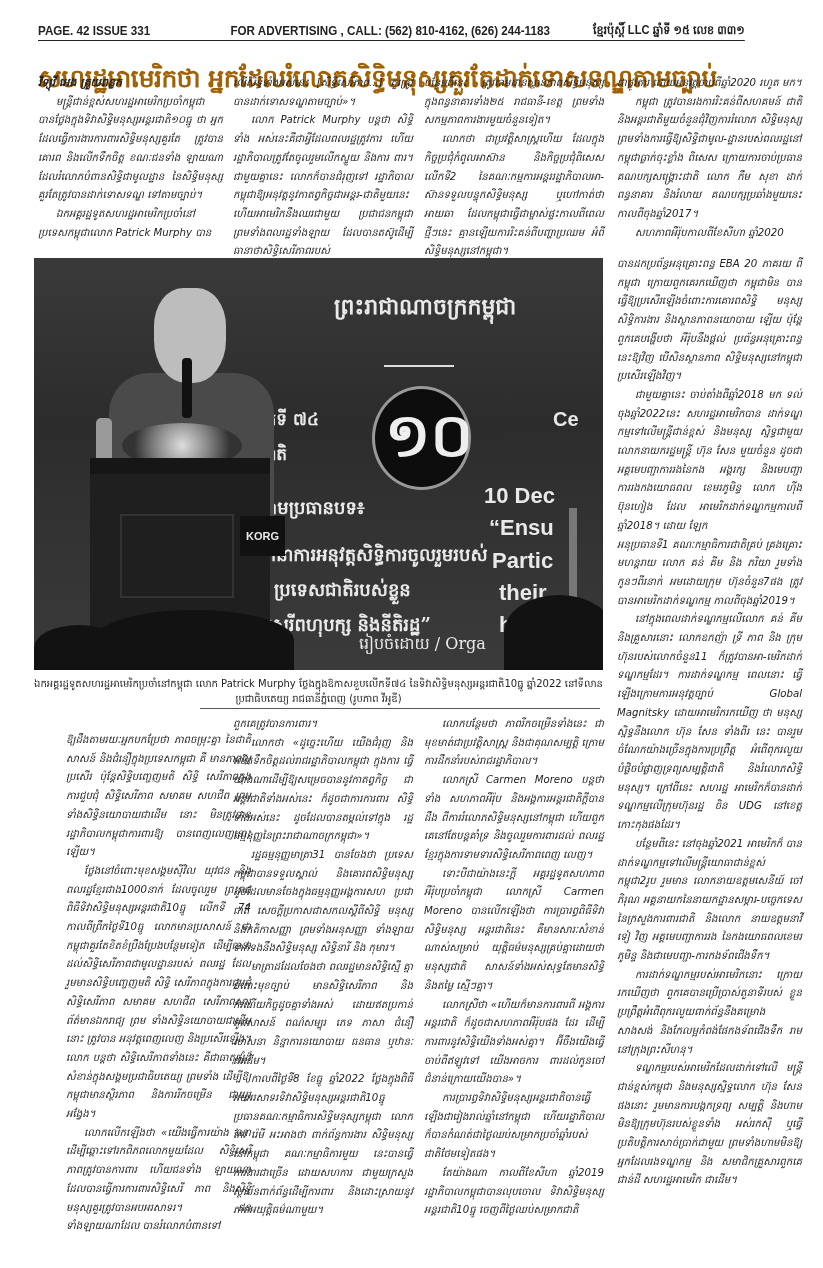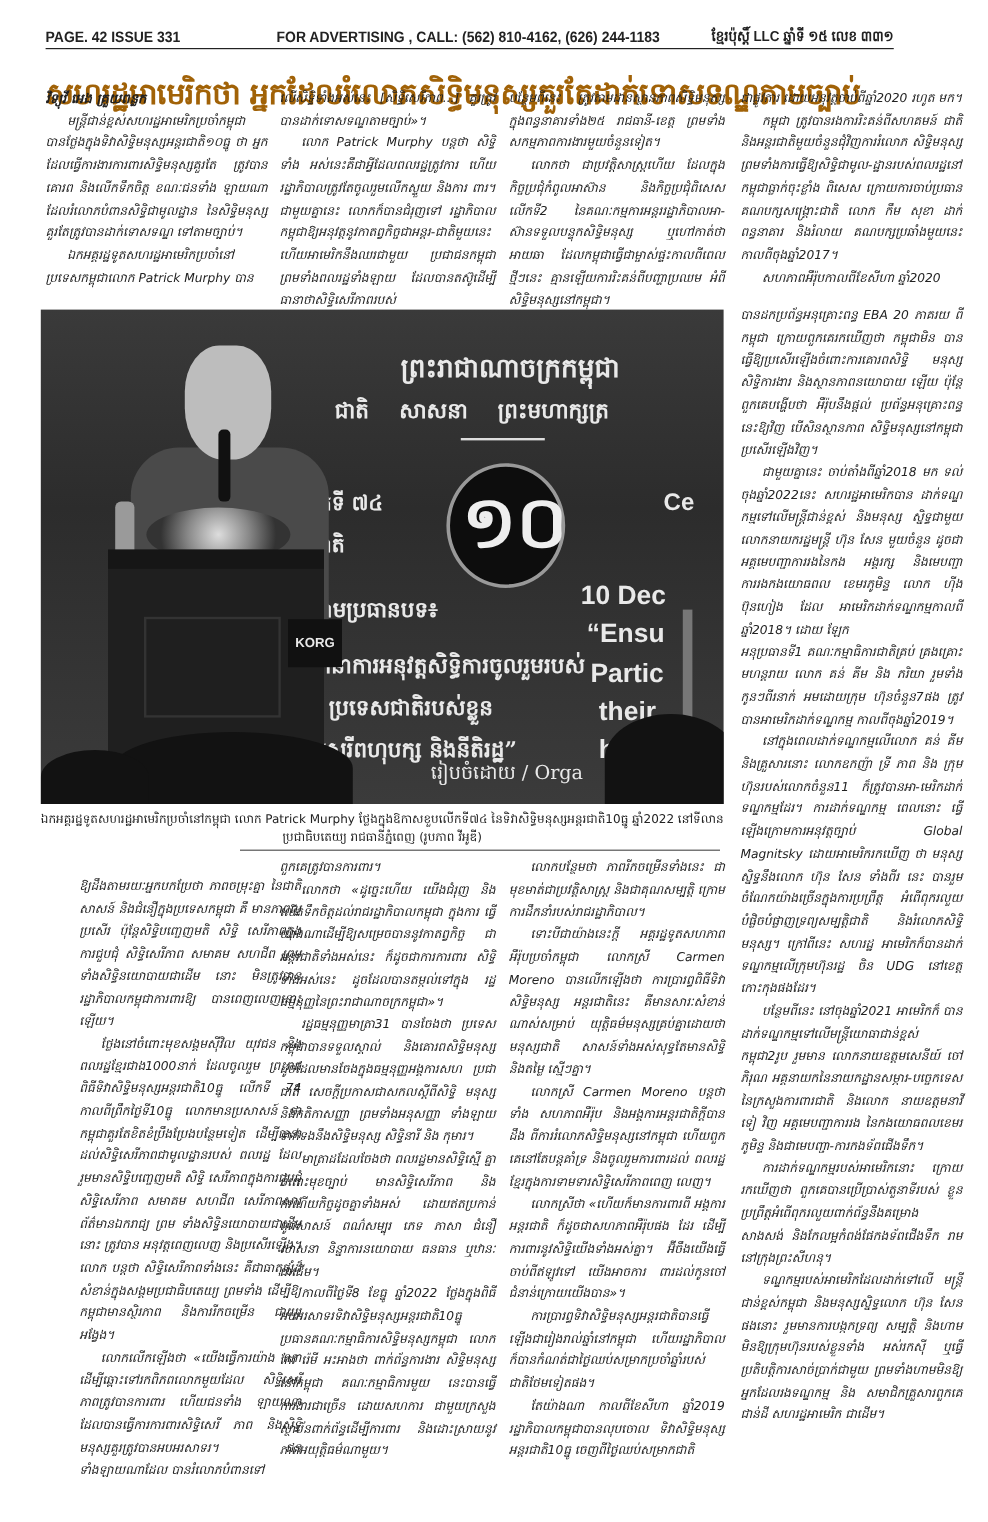--- a/index.html
+++ b/index.html
@@ -64,21 +64,20 @@
   <p>លោកថា ជាប្រវត្តិសាស្ត្រហើយ ដែលក្នុង កិច្ចប្រជុំកំពូលអាស៊ាន និងកិច្ចប្រជុំពិសេស លើកទី2 នៃគណៈកម្មការអន្តររដ្ឋាភិបាលអា-ស៊ានទទួលបន្ទុកសិទ្ធិមនុស្ស ឬហៅកាត់ថា អាយឆា ដែលកម្ពុជាធ្វើជាម្ចាស់ផ្ទះកាលពីពេល ថ្មីៗនេះ គ្មានឡើយការរិះគន់ពីបញ្ហាប្រឈម អំពីសិទ្ធិមនុស្សនៅកម្ពុជា។</p>
 </div>
 <div class="col c4">
   <p class="noind">ជាផ្លូវការ ដោយអនុវត្តចាប់ពីឆ្នាំ2020 រហូត មក។</p>
   <p>កម្ពុជា ត្រូវបានរងការរិះគន់ពីសហគមន៍ ជាតិ និងអន្តរជាតិមួយចំនួនជុំវិញការរំលោភ សិទ្ធិមនុស្ស ព្រមទាំងការធ្វើឱ្យសិទ្ធិជាមូល-ដ្ឋានរបស់ពលរដ្ឋនៅកម្ពុជាធ្លាក់ចុះខ្លាំង ពិសេស ក្រោយការចាប់ប្រធានគណបក្សសង្គ្រោះជាតិ លោក កឹម សុខា ដាក់ពន្ធនាគារ និងរំលាយ គណបក្សប្រឆាំងមួយនេះកាលពីចុងឆ្នាំ2017។</p>
   <p>សហភាពអឺរ៉ុបកាលពីខែសីហា ឆ្នាំ2020</p>
 </div>
 
 <div class="photo">
   <div class="banner-text" style="left:300px;top:35px;font-size:22px;">ព្រះរាជាណាចក្រកម្ពុជា</div>
-  <div class="banner-text" style="left:245px;top:72px;font-size:18px;white-space:pre;">ជាតិ    សាសនា    ព្រះមហាក្សត្រ</div>
   <div style="position:absolute;left:350px;top:107px;width:70px;border-top:2px solid #ddd;"></div>
   <div class="banner-text" style="left:210px;top:150px;font-size:17px;">លើកទី ៧៤</div>
   <div class="banner-text" style="left:210px;top:185px;font-size:17px;">ន្តរជាតិ</div>
   <div class="banner-text" style="left:215px;top:238px;font-size:18px;">ក្រោមប្រធានបទ៖</div>
   <div class="banner-text" style="left:225px;top:285px;font-size:18px;">ធានាការអនុវត្តសិទ្ធិការចូលរួមរបស់</div>
   <div class="banner-text" style="left:240px;top:320px;font-size:18px;">ប្រទេសជាតិរបស់ខ្លួន</div>
   <div class="banner-text" style="left:232px;top:355px;font-size:18px;">សេរីពហុបក្ស និងនីតិរដ្ឋ”</div>
   <div class="logo">
       <span>១០</span>
     </div>
@@ -126,18 +125,18 @@
 </div>
 <div class="col c2b">
   <p class="noind">ពួកគេត្រូវបានការពារ។</p>
   <p class="it">លោកថា «ដូច្នេះហើយ យើងជំរុញ និង លើកទឹកចិត្តដល់រាជរដ្ឋាភិបាលកម្ពុជា ក្នុងការ ធ្វើយ៉ាងណាដើម្បីឱ្យសម្រេចបាននូវកាតព្វកិច្ច ជាអន្តរជាតិទាំងអស់នេះ ក៏ដូចជាការការពារ សិទ្ធិទាំងអស់នេះ ដូចដែលបានតម្កល់ទៅក្នុង រដ្ឋធម្មនុញ្ញនៃព្រះរាជាណាចក្រកម្ពុជា»។</p>
   <p>រដ្ឋធម្មនុញ្ញមាត្រា31 បានចែងថា ប្រទេស កម្ពុជាបានទទួលស្គាល់ និងគោរពសិទ្ធិមនុស្ស ដូចដែលមានចែងក្នុងធម្មនុញ្ញអង្គការសហ ប្រជាជាតិ សេចក្ដីប្រកាសជាសកលស្ដីពីសិទ្ធិ មនុស្ស និងកតិកាសញ្ញា ព្រមទាំងអនុសញ្ញា ទាំងឡាយទាក់ទងនឹងសិទ្ធិមនុស្ស សិទ្ធិនារី និង កុមារ។</p>
   <p>មាត្រាដដែលចែងថា ពលរដ្ឋមានសិទ្ធិស្មើ គ្នាចំពោះមុខច្បាប់ មានសិទ្ធិសេរីភាព និង ករណីយកិច្ចដូចគ្នាទាំងអស់ ដោយឥតប្រកាន់ ពូជសាសន៍ ពណ៌សម្បុរ ភេទ ភាសា ជំនឿ សាសនា និន្នាការនយោបាយ ធនធាន ឬឋានៈ ជាដើម។</p>
   <p>កាលពីថ្ងៃទី8 ខែធ្នូ ឆ្នាំ2022 ថ្លែងក្នុងពិធី អបអរសាទរទិវាសិទ្ធិមនុស្សអន្តរជាតិ10ធ្នូ ប្រធានគណៈកម្មាធិការសិទ្ធិមនុស្សកម្ពុជា លោក កែវ រ៉េមី អះអាងថា ពាក់ព័ន្ធការងារ សិទ្ធិមនុស្សនៅកម្ពុជា គណៈកម្មាធិការមួយ នេះបានធ្វើការងារជាច្រើន ដោយសហការ ជាមួយក្រសួង ស្ថាប័នពាក់ព័ន្ធដើម្បីការពារ និងដោះស្រាយនូវភាពអយុត្តិធម៌ណាមួយ។</p>
 </div>
 <div class="col c3b">
   <p>លោកបន្ថែមថា ភាពរីកចម្រើនទាំងនេះ ជាមុខមាត់ជាប្រវត្តិសាស្ត្រ និងជាគុណសម្បត្តិ ក្រោមការដឹកនាំរបស់រាជរដ្ឋាភិបាល។</p>
+  <p>លោកស្រី Carmen Moreno បន្តថា ទាំង សហភាពអឺរ៉ុប និងអង្គការអន្តរជាតិក្ដីបានដឹង ពីការរំលោភសិទ្ធិមនុស្សនៅកម្ពុជា ហើយពួក គេនៅតែបន្តគាំទ្រ និងចូលរួមការពារដល់ ពលរដ្ឋខ្មែរក្នុងការទាមទារសិទ្ធិសេរីភាពពេញ លេញ។</p>
   <p>ទោះបីជាយ៉ាងនេះក្ដី អគ្គរដ្ឋទូតសហភាព អឺរ៉ុបប្រចាំកម្ពុជា លោកស្រី Carmen Moreno បានលើកឡើងថា ការប្រារព្ធពិធីទិវាសិទ្ធិមនុស្ស អន្តរជាតិនេះ គឺមានសារៈសំខាន់ណាស់សម្រាប់ យុត្តិធម៌មនុស្សគ្រប់គ្នាដោយថា មនុស្សជាតិ សាសន៍ទាំងអស់សុទ្ធតែមានសិទ្ធិ និងតម្លៃ ស្មើៗគ្នា។</p>
-  <p>លោកស្រី Carmen Moreno បន្តថា ទាំង សហភាពអឺរ៉ុប និងអង្គការអន្តរជាតិក្ដីបានដឹង ពីការរំលោភសិទ្ធិមនុស្សនៅកម្ពុជា ហើយពួក គេនៅតែបន្តគាំទ្រ និងចូលរួមការពារដល់ ពលរដ្ឋខ្មែរក្នុងការទាមទារសិទ្ធិសេរីភាពពេញ លេញ។</p>
   <p class="it">លោកស្រីថា «ហើយក៏មានការពារពី អង្គការអន្តរជាតិ ក៏ដូចជាសហភាពអឺរ៉ុបផង ដែរ ដើម្បីការពារនូវសិទ្ធិយើងទាំងអស់គ្នា។ អ៊ីចឹងយើងធ្វើចាប់ពីឥឡូវទៅ យើងអាចការ ពារដល់កូនចៅជំនាន់ក្រោយយើងបាន»។</p>
   <p>ការប្រារព្ធទិវាសិទ្ធិមនុស្សអន្តរជាតិបានធ្វើ ឡើងជារៀងរាល់ឆ្នាំនៅកម្ពុជា ហើយរដ្ឋាភិបាល ក៏បានកំណត់ជាថ្ងៃឈប់សម្រាកប្រចាំឆ្នាំរបស់ ជាតិថែមទៀតផង។</p>
   <p>តែយ៉ាងណា កាលពីខែសីហា ឆ្នាំ2019 រដ្ឋាភិបាលកម្ពុជាបានលុបចោល ទិវាសិទ្ធិមនុស្ស អន្តរជាតិ10ធ្នូ ចេញពីថ្ងៃឈប់សម្រាកជាតិ</p>
 </div>
 
 </body></html>

